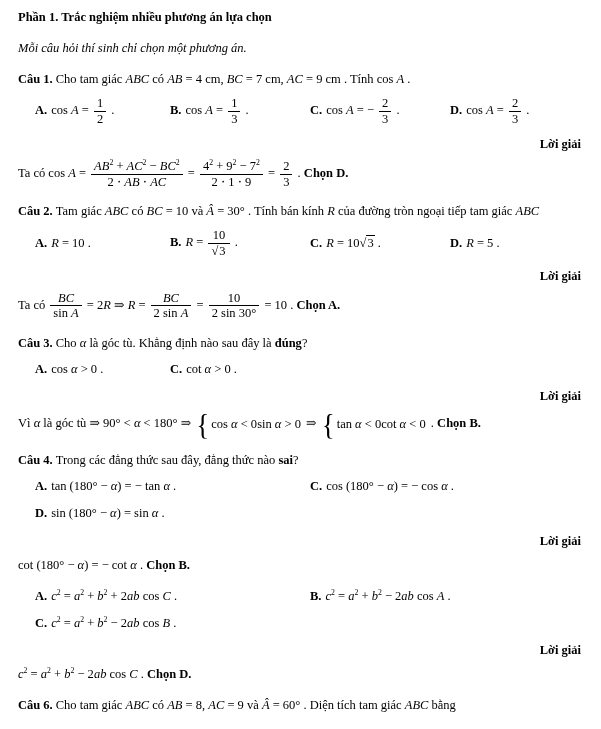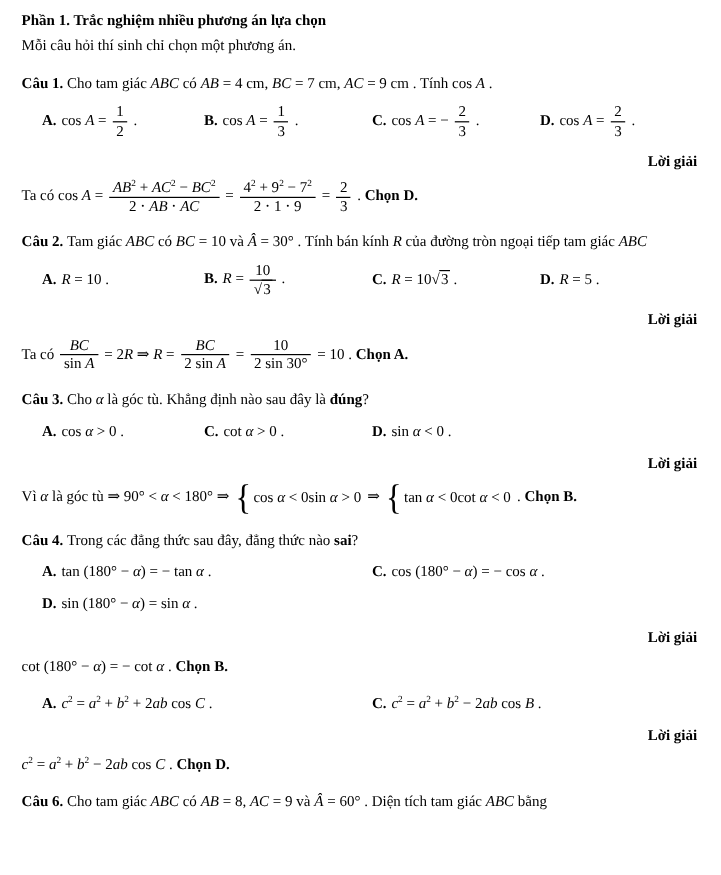--- a/index.html
+++ b/index.html
@@ -6,21 +6,21 @@
   html, body { margin: 0; padding: 0; }
   body {
     width: 601px; height: 729px;
     background: #ffffff; color: #000000;
     font-family: "Liberation Serif", "DejaVu Serif", serif;
     font-size: 12.5px; line-height: 1.45;
     overflow: hidden;
   }
   .page { padding: 8px 20px 0 18px; }
   .section-title { font-weight: bold; }
-  .section-subtitle { margin-top: 3px; }
+  .section-subtitle { font-style: italic; margin-top: 13px; }
   .question { margin-top: 13px; }
   .q-stem { }
   .q-label { font-weight: bold; margin-right: 3px; }
   .options { display: grid; margin-top: 8px; align-items: center; }
   .cols4 { grid-template-columns: 135px 140px 140px auto; }
   .cols2 { grid-template-columns: 275px auto; row-gap: 9px; }
   .option { padding-left: 17px; white-space: nowrap; }
   .opt-label { font-weight: bold; margin-right: 4px; }
   .solution-heading { text-align: right; font-weight: bold; margin: 9px 0 6px 0; }
   .solution { margin: 0; }
@@ -101,21 +101,20 @@
           <span class="nu">10</span>
           <span class="de">2 sin 30°</span>
         </span> = 10 . <b>Chọn A.</b></div>
   </section>
 
   <section class="question">
     <div class="q-stem"><span class="q-label">Câu 3.</span><span>Cho <em>α</em> là góc tù. Khẳng định nào sau đây là <b>đúng</b>?</span></div>
     <div class="options cols4">
       <div class="option"><span class="opt-label">A.</span><span>cos <em>α</em> &gt; 0 .</span></div>
       <div class="option"><span class="opt-label">C.</span><span>cot <em>α</em> &gt; 0 .</span></div>
-      <div class="option"><span class="opt-label">D.</span><span>sin <em>α</em> &lt; 0 .</span></div>
     </div>
     <div class="solution-heading">Lời giải</div>
     <div class="solution">Vì <em>α</em> là góc tù ⇒ 90° &lt; <em>α</em> &lt; 180° ⇒ <span class="cases">
           <span class="brace">{</span>
           <span class="col">
             <span>cos <em>α</em> &lt; 0</span>
             <span>sin <em>α</em> &gt; 0</span>
           </span>
         </span> ⇒ <span class="cases">
           <span class="brace">{</span>
@@ -133,20 +132,21 @@
       <div class="option"><span class="opt-label">C.</span><span>cos (180° − <em>α</em>) = − cos <em>α</em> .</span></div>
       <div class="option"><span class="opt-label">D.</span><span>sin (180° − <em>α</em>) = sin <em>α</em> .</span></div>
     </div>
     <div class="solution-heading">Lời giải</div>
     <div class="solution">cot (180° − <em>α</em>) = − cot <em>α</em> . <b>Chọn B.</b></div>
   </section>
 
   <section class="question">
     <div class="options cols2">
       <div class="option"><span class="opt-label">A.</span><span><em>c</em><sup>2</sup> = <em>a</em><sup>2</sup> + <em>b</em><sup>2</sup> + 2<em>ab</em> cos <em>C</em> .</span></div>
+      <div class="option"><span class="opt-label">B.</span><span><em>c</em><sup>2</sup> = <em>a</em><sup>2</sup> + <em>b</em><sup>2</sup> − 2<em>ab</em> cos <em>A</em> .</span></div>
       <div class="option"><span class="opt-label">C.</span><span><em>c</em><sup>2</sup> = <em>a</em><sup>2</sup> + <em>b</em><sup>2</sup> − 2<em>ab</em> cos <em>B</em> .</span></div>
     </div>
     <div class="solution-heading">Lời giải</div>
     <div class="solution"><em>c</em><sup>2</sup> = <em>a</em><sup>2</sup> + <em>b</em><sup>2</sup> − 2<em>ab</em> cos <em>C</em> . <b>Chọn D.</b></div>
   </section>
 
   <section class="question">
     <div class="q-stem"><span class="q-label">Câu 6.</span><span>Cho tam giác <em>ABC</em> có <em>AB</em> = 8, <em>AC</em> = 9 và <em>Â</em> = 60° . Diện tích tam giác <em>ABC</em> bằng</span></div>
 
   </section>

